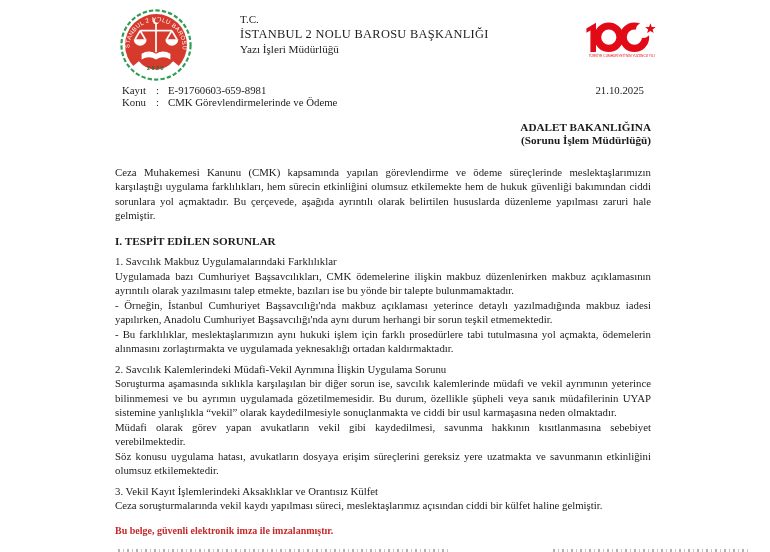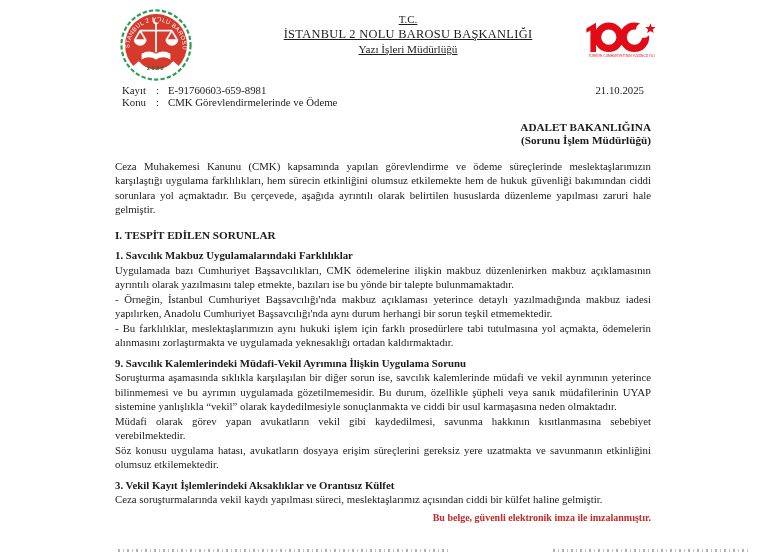--- a/index.html
+++ b/index.html
@@ -22,23 +22,21 @@
     left: 120px;
     top: 9px;
     width: 72px;
     height: 72px;
   }
   .header-text {
     position: absolute;
     left: 240px;
     top: 12px;
     width: 336px;
-    text-align: center;
     line-height: 15px;
-    text-decoration: underline;
   }
   .tc-line { font-size: 11px; }
   .org-line { font-size: 12.4px; letter-spacing: 0.3px; }
   .dept-line { font-size: 11.2px; }
   .centenary-wrap {
     position: absolute;
     left: 584px;
     top: 20px;
     width: 80px;
     height: 42px;
@@ -78,35 +76,35 @@
     right: 7px;
     font-size: 10.8px;
   }
   .recipient {
     margin-top: 12px;
     text-align: right;
     font-weight: bold;
     font-size: 11.2px;
     line-height: 13px;
   }
-  .intro { margin-top: 12px; text-align: justify; }
+  .intro { margin-top: 18px; text-align: justify; }
   .main-heading {
     margin-top: 11px;
     font-weight: bold;
     font-size: 11.2px;
   }
   .sec-title {
     margin-top: 6px;
-    font-weight: bold;
+    font-weight: normal;
   }
   .para { text-align: justify; }
   
   .esign-note {
-    margin-top: 4px;
-    text-align: right;
+    margin-top: 11px;
+    text-align: left;
     color: #c62828;
     font-weight: bold;
     font-size: 10px;
     font-family: "Liberation Serif", serif;
   }
   .clip-strip {
     position: absolute;
     bottom: 0;
     height: 3px;
     background: repeating-linear-gradient(90deg, #9a9a9a 0 2px, transparent 2px 5px, #b0b0b0 5px 6px, transparent 6px 9px);
@@ -194,21 +192,21 @@
 
     <div class="intro para">Ceza Muhakemesi Kanunu (CMK) kapsamında yapılan görevlendirme ve ödeme süreçlerinde meslektaşlarımızın karşılaştığı uygulama farklılıkları, hem sürecin etkinliğini olumsuz etkilemekte hem de hukuk güvenliği bakımından ciddi sorunlara yol açmaktadır. Bu çerçevede, aşağıda ayrıntılı olarak belirtilen hususlarda düzenleme yapılması zaruri hale gelmiştir.</div>
 
     <div class="main-heading">I. TESPİT EDİLEN SORUNLAR</div>
 
     <div class="sec-title">1. Savcılık Makbuz Uygulamalarındaki Farklılıklar</div>
     <div class="para">Uygulamada bazı Cumhuriyet Başsavcılıkları, CMK ödemelerine ilişkin makbuz düzenlenirken makbuz açıklamasının ayrıntılı olarak yazılmasını talep etmekte, bazıları ise bu yönde bir talepte bulunmamaktadır.</div>
     <div class="para">- Örneğin, İstanbul Cumhuriyet Başsavcılığı'nda makbuz açıklaması yeterince detaylı yazılmadığında makbuz iadesi yapılırken, Anadolu Cumhuriyet Başsavcılığı'nda aynı durum herhangi bir sorun teşkil etmemektedir.</div>
     <div class="para">- Bu farklılıklar, meslektaşlarımızın aynı hukuki işlem için farklı prosedürlere tabi tutulmasına yol açmakta, ödemelerin alınmasını zorlaştırmakta ve uygulamada yeknesaklığı ortadan kaldırmaktadır.</div>
 
-    <div class="sec-title">9. Savcılık Kalemlerindeki Müdafi-Vekil Ayrımına İlişkin Uygulama Sorunu</div>
+    <div class="sec-title">2. Savcılık Kalemlerindeki Müdafi-Vekil Ayrımına İlişkin Uygulama Sorunu</div>
     <div class="para">Soruşturma aşamasında sıklıkla karşılaşılan bir diğer sorun ise, savcılık kalemlerinde müdafi ve vekil ayrımının yeterince bilinmemesi ve bu ayrımın uygulamada gözetilmemesidir. Bu durum, özellikle şüpheli veya sanık müdafilerinin UYAP sistemine yanlışlıkla “vekil” olarak kaydedilmesiyle sonuçlanmakta ve ciddi bir usul karmaşasına neden olmaktadır.</div>
     <div class="para">Müdafi olarak görev yapan avukatların vekil gibi kaydedilmesi, savunma hakkının kısıtlanmasına sebebiyet verebilmektedir.</div>
     <div class="para">Söz konusu uygulama hatası, avukatların dosyaya erişim süreçlerini gereksiz yere uzatmakta ve savunmanın etkinliğini olumsuz etkilemektedir.</div>
 
     <div class="sec-title">3. Vekil Kayıt İşlemlerindeki Aksaklıklar ve Orantısız Külfet</div>
     <div class="para">Ceza soruşturmalarında vekil kaydı yapılması süreci, meslektaşlarımız açısından ciddi bir külfet haline gelmiştir.</div>
 
     <div class="esign-note">Bu belge, güvenli elektronik imza ile imzalanmıştır.</div>
   </div>
 

